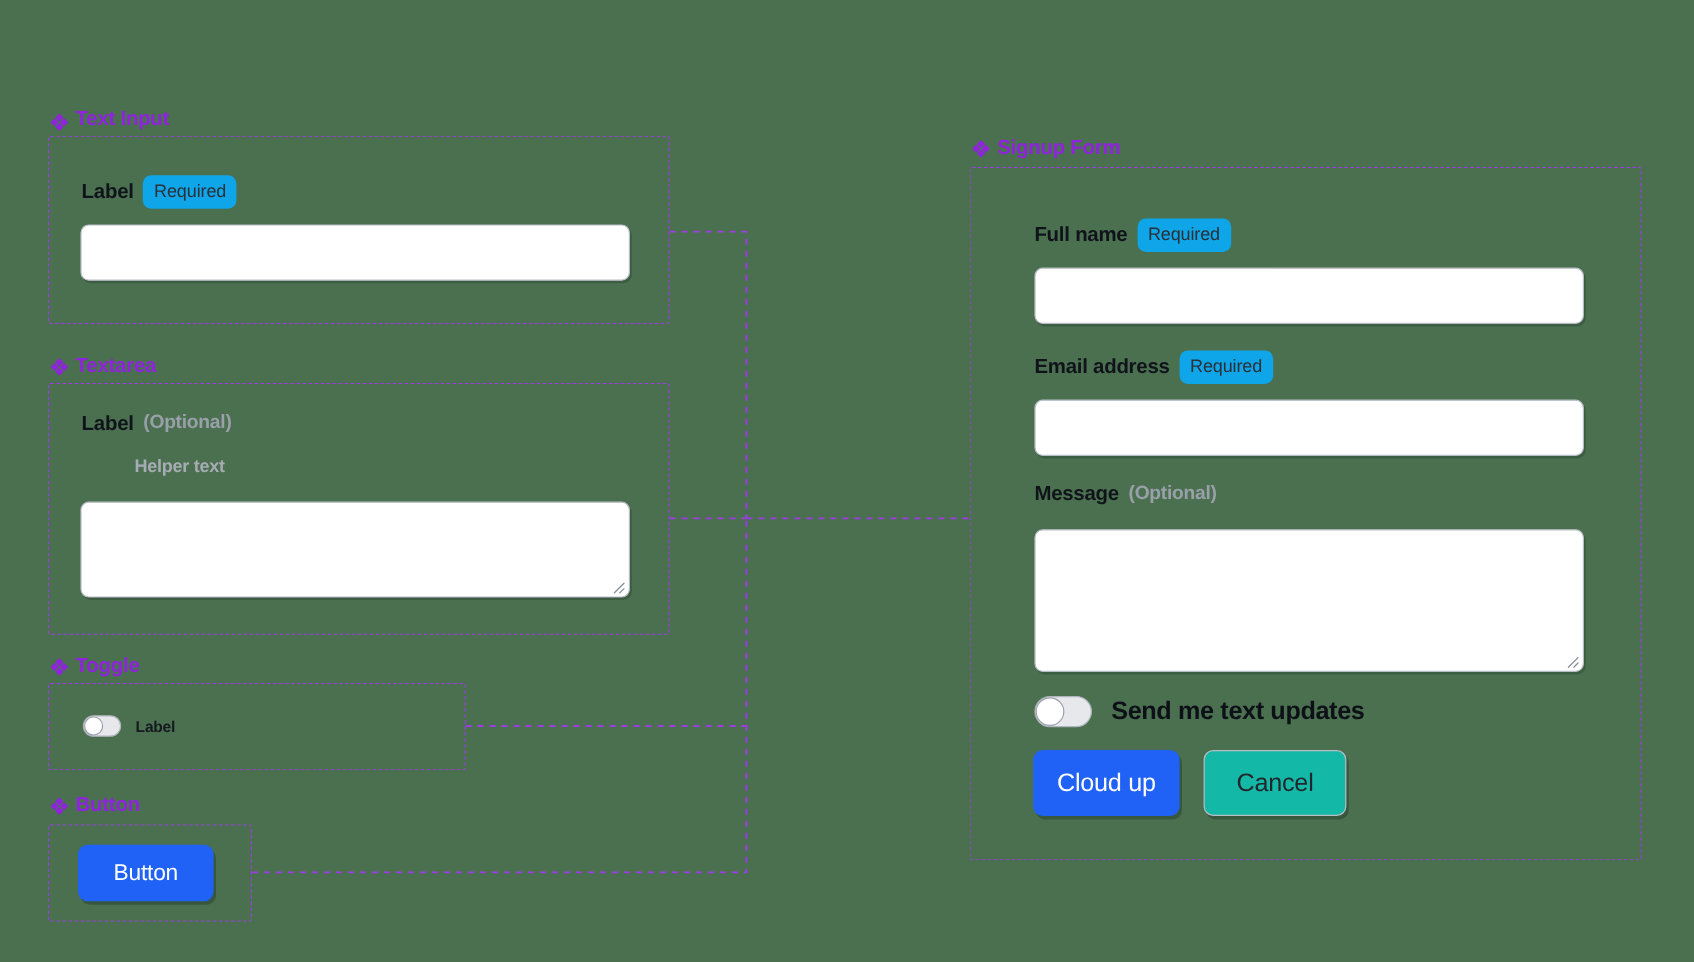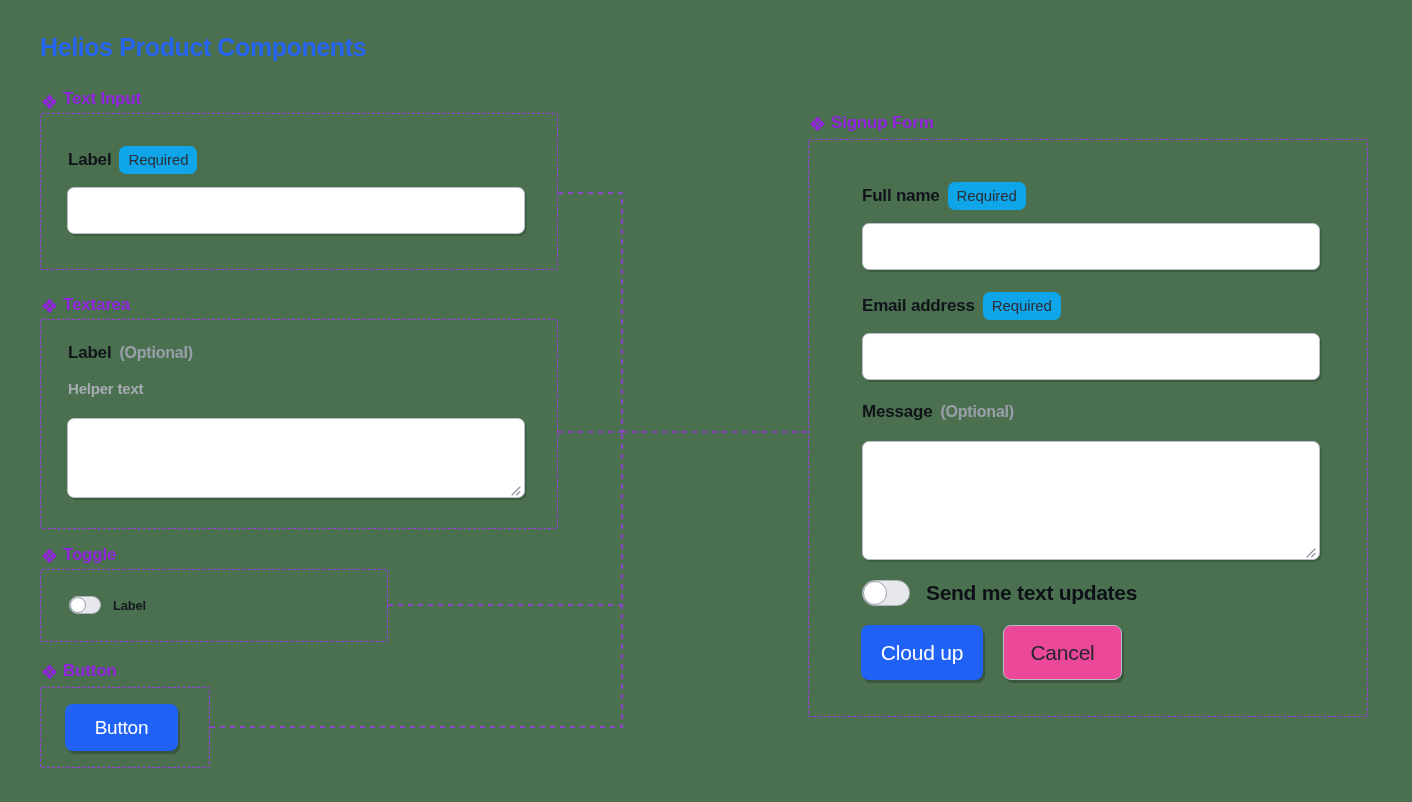--- a/index.html
+++ b/index.html
@@ -139,21 +139,21 @@
     font-family: "Liberation Sans", sans-serif;
     letter-spacing: -0.2px;
     white-space: nowrap;
   }
   .btn-primary {
     background: #1F62F5;
     color: #FFFFFF;
     box-shadow: 2px 3px 0 rgba(0,0,0,0.22);
   }
   .btn-secondary {
-    background: #ec4899;
+    background: #14b8a6;
     color: #23262C;
     border: 1.5px solid #B9BDC6;
     box-shadow: 2px 3px 0 rgba(0,0,0,0.22);
   }
 
   
   #lbl-text-input { left: 42px; top: 89px; align-items: flex-end; }
   #frame-text-input { left: 40px; top: 113px; width: 518px; height: 157px; }
   #ti-label { position: absolute; left: 68px; top: 146px; }
   #ti-input { position: absolute; left: 67px; top: 187px; width: 458px; height: 47px; }
@@ -212,21 +212,20 @@
       <path d="M558,432 L622,432"></path>
 
       <path d="M388,605 L622,605 L622,432"></path>
 
       <path d="M210,727 L622,727 L622,605"></path>
 
       <path d="M622,432 L808,432"></path>
     </g>
   </svg>
 
-  <div class="col-title" id="title-left">Helios Product Components</div>
 
   <div class="grp-label" id="lbl-text-input">
     <span class="icon">
       <svg viewBox="0 0 16 16" width="15" height="15" aria-hidden="true">
         <g fill="#9023DE">
           <path d="M8 0.6 L11.6 4.2 L8 7.8 L4.4 4.2 Z"></path>
           <path d="M3.8 4.8 L7.4 8.4 L3.8 12 L0.2 8.4 Z"></path>
           <path d="M12.2 4.8 L15.8 8.4 L12.2 12 L8.6 8.4 Z"></path>
           <path d="M8 9 L11.6 12.6 L8 16.2 L4.4 12.6 Z"></path>
         </g>
@@ -252,21 +251,21 @@
         </g>
       </svg>
     </span>
     <span>Textarea</span>
   </div>
   <div class="frame" id="frame-textarea"></div>
   <div class="fld-label" id="ta-label" style="z-index:3;">
     <span>Label</span>
     <span class="optional">(Optional)</span>
   </div>
-  <div class="helper" id="ta-helper" style="z-index:3;">Helper text</div>
+  <div class="helper" id="ta-helper" style="z-index:3;margin-left:44px;">Helper text</div>
   <div id="ta-input" style="z-index:3;">
     <textarea class="textbox" style="width: 100%; height: 100%; resize: none; padding: 8px 12px; font-size: 16px; font-family: &quot;Liberation Sans&quot;, sans-serif; display: block;" placeholder=""></textarea>
     <span class="resize-grip">
       <svg viewBox="0 0 13 13" width="13" height="13" aria-hidden="true">
         <g stroke="#8A9099" stroke-width="1.1" stroke-linecap="round">
           <line x1="12" y1="4" x2="4" y2="12"></line>
           <line x1="12" y1="8.5" x2="8.5" y2="12"></line>
         </g>
       </svg>
     </span>

